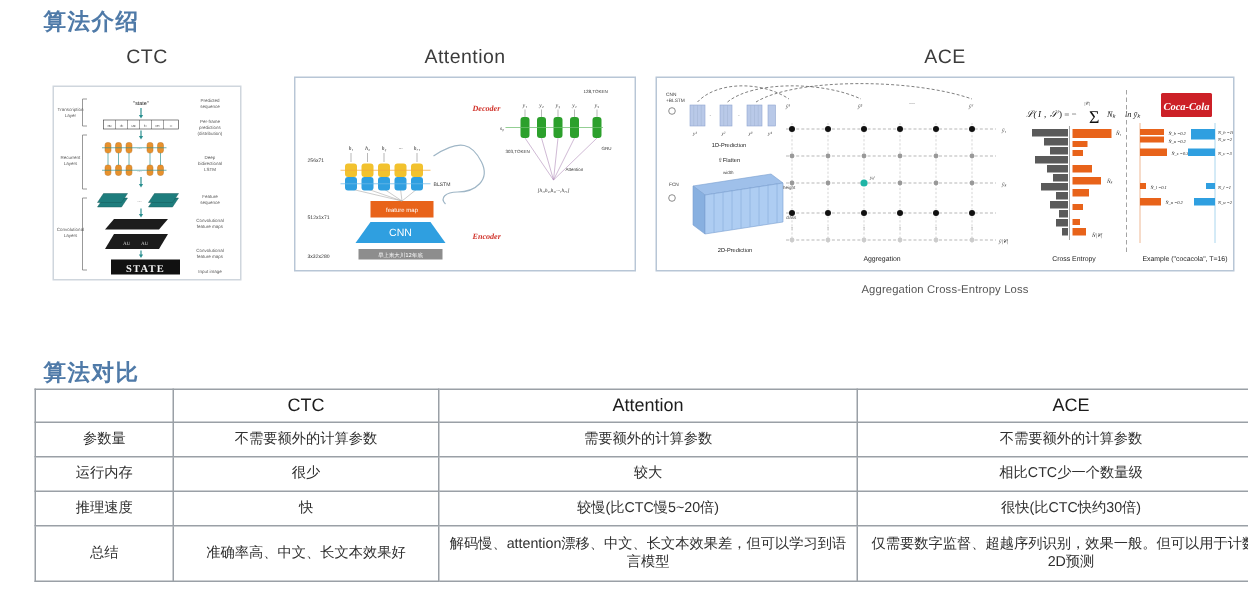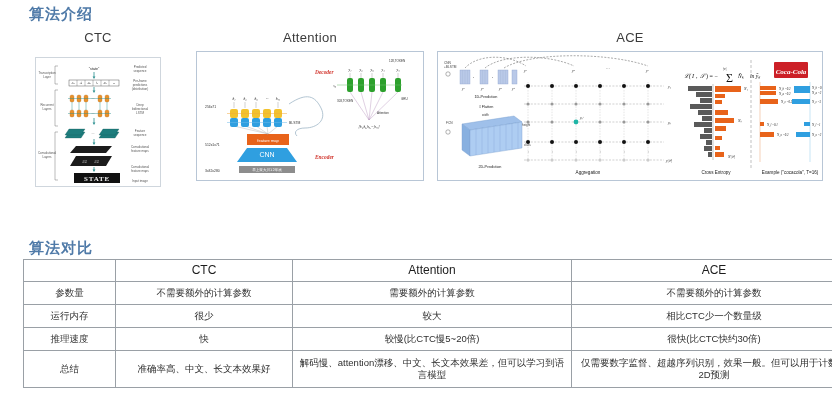--- a/index.html
+++ b/index.html
@@ -559,20 +559,21 @@
         <g fill="#222" font-size="3" font-family="Liberation Serif, serif" font-style="italic">
           <text x="374" y="37">N_b =10 − 8</text>
           <text x="374" y="42">N_a =2</text>
           <text x="374" y="51">N_c =3</text>
           <text x="374" y="74">N_l =1</text>
           <text x="374" y="84">N_o =2</text>
         </g>
         <text x="352" y="122" font-size="4.6" fill="#222" text-anchor="middle" font-family="Liberation Sans, sans-serif">Example ("cocacola", T=16)</text>
       </svg>
     </div>
+    <div class="fig-caption">Aggregation Cross-Entropy Loss</div>
   </div>
 
   <div class="sec-title" id="title-compare">算法对比</div>
 
   <table id="cmp-table">
     <thead>
       <tr>
         <td class="c0"></td>
         <td class="c1">CTC</td>
         <td class="c2">Attention</td>

